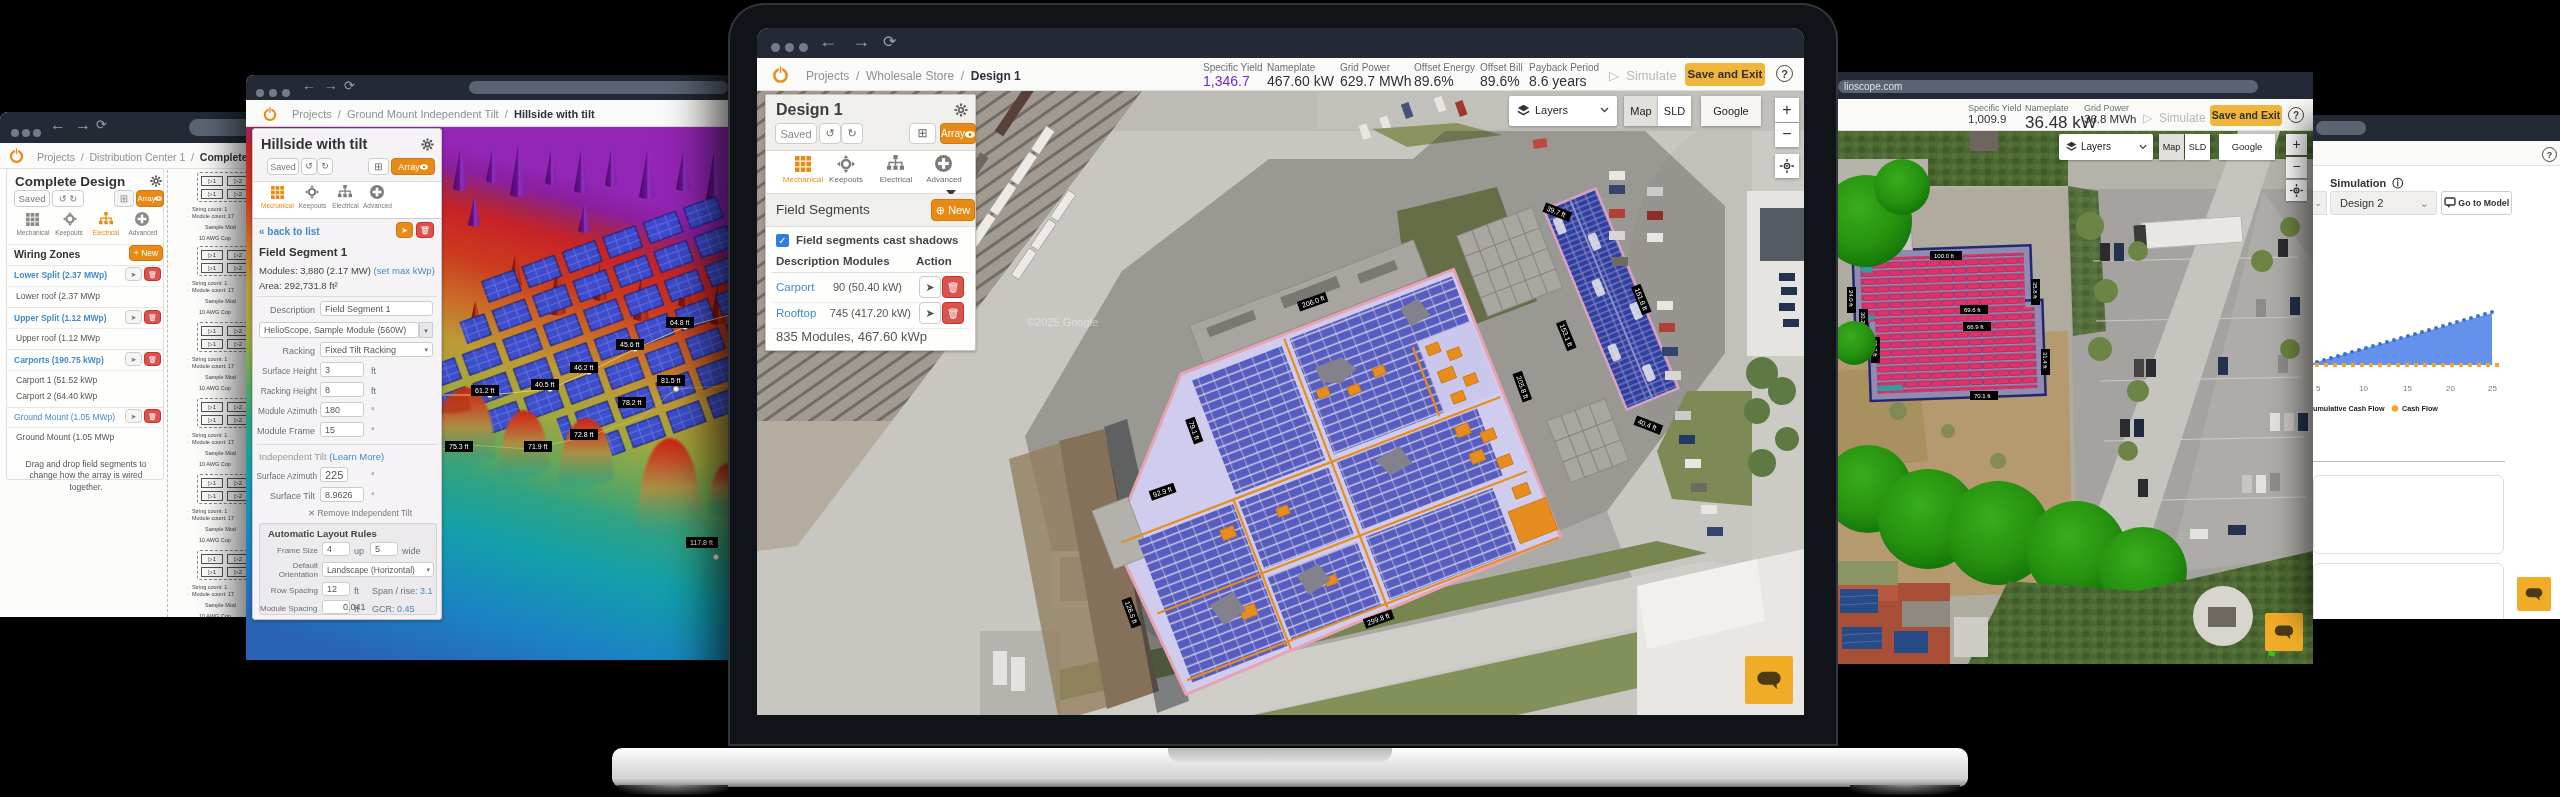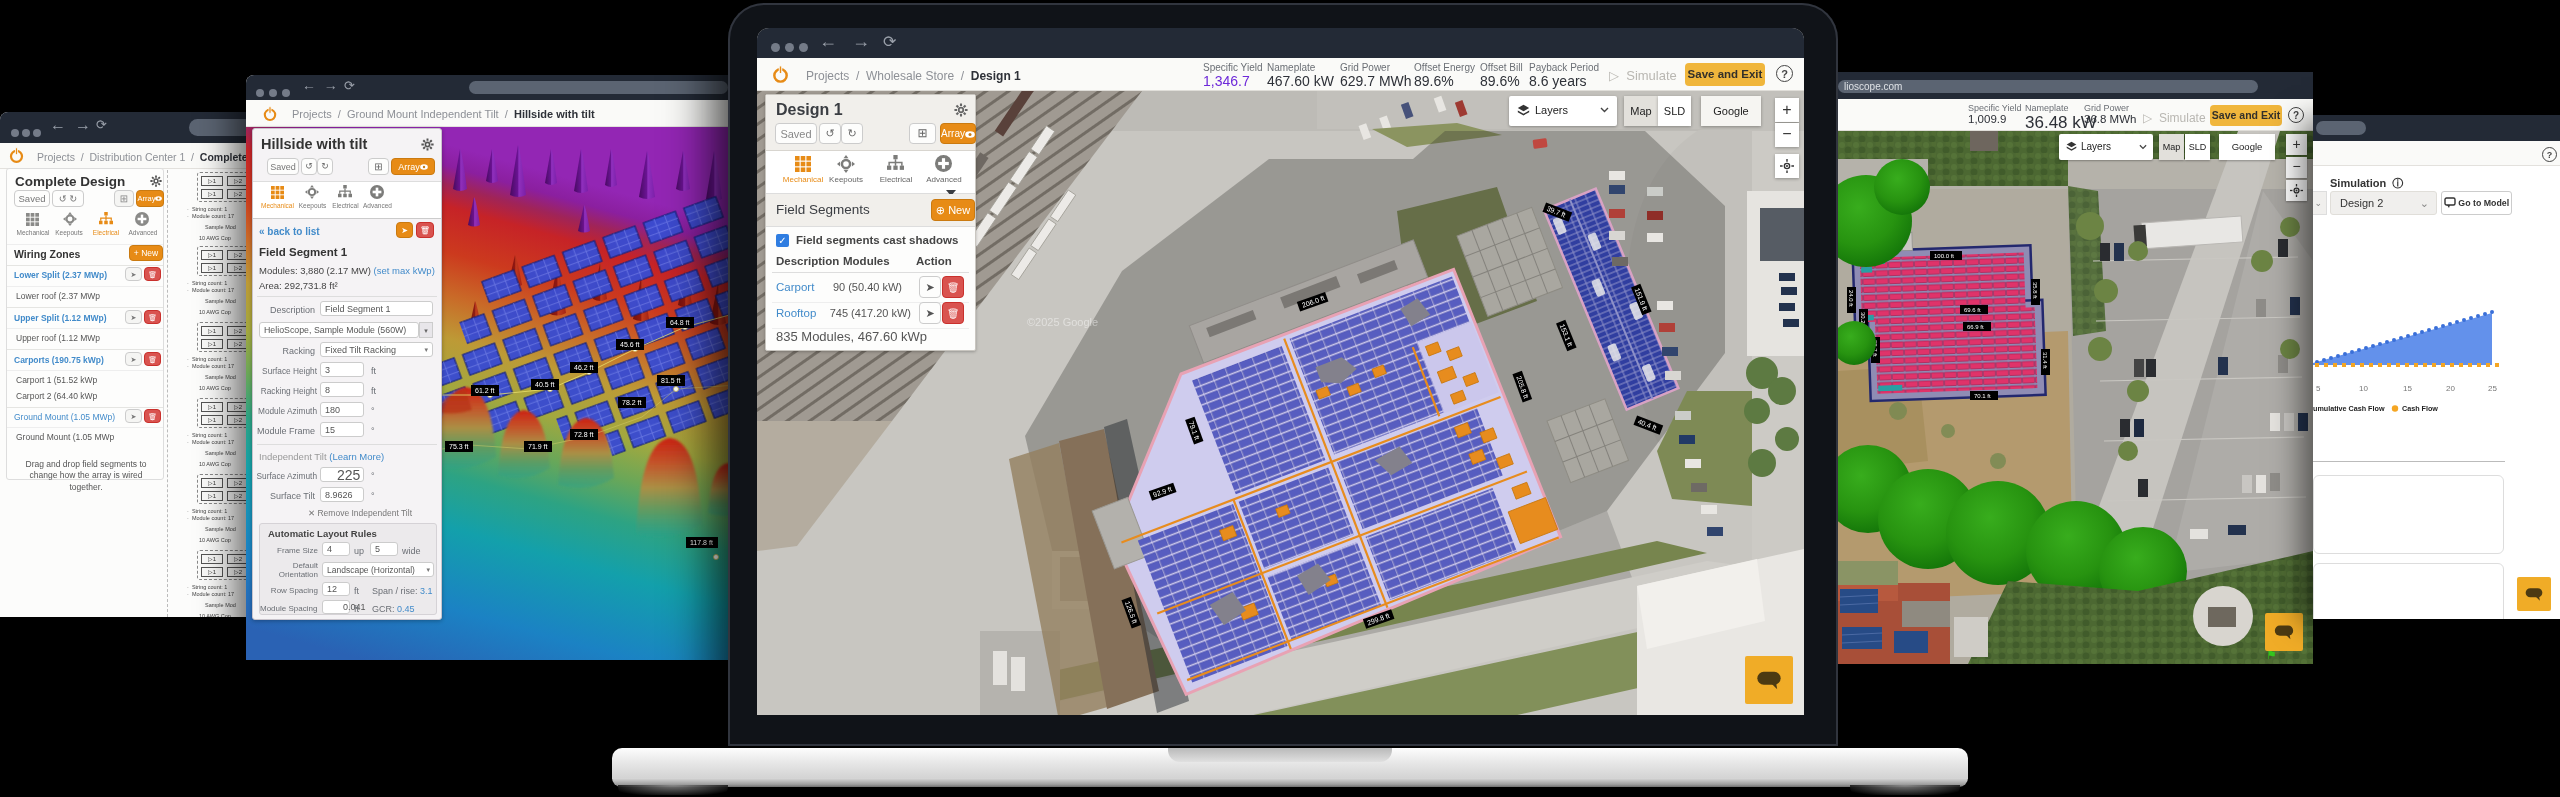--- a/index.html
+++ b/index.html
@@ -505,21 +505,21 @@
     <div class="a lbl" style="left:118px;top:277px;font-size:9px">°</div>
 
     <div class="a lbl" style="left:0px;top:297px;width:62px;text-align:right;font-size:9px">Module Frame</div>
     <div class="a inp" style="left:67px;top:293px;width:44px;height:15px;font-size:9px;line-height:14px;padding-left:4px">15</div>
     <div class="a lbl" style="left:118px;top:297px;font-size:9px">°</div>
     <div class="a" style="left:4px;top:315px;width:180px;height:1px;background:#ddd"></div>
 
     <div class="a" style="left:6px;top:322px;font-size:9.5px;color:#999">Independent Tilt <span class="blue">(Learn More)</span></div>
 
     <div class="a lbl" style="left:0px;top:342px;width:64px;text-align:right;font-size:8.3px;white-space:nowrap">Surface Azimuth</div>
-    <div class="a inp" style="left:67px;top:338px;width:44px;height:15px;font-size:14px;line-height:14px;padding-left:16px">225</div>
+    <div class="a inp" style="left:67px;top:338px;width:28px;height:15px;font-size:11px;line-height:14px;padding-left:4px">225</div>
     <div class="a lbl" style="left:118px;top:342px;font-size:9px">°</div>
 
     <div class="a lbl" style="left:0px;top:362px;width:62px;text-align:right;font-size:9px">Surface Tilt</div>
     <div class="a inp" style="left:67px;top:358px;width:44px;height:15px;font-size:9px;line-height:14px;padding-left:4px">8.9626</div>
     <div class="a lbl" style="left:118px;top:362px;font-size:9px">°</div>
 
     <div class="a" style="left:55px;top:379px;font-size:8.5px;color:#777">✕ Remove Independent Tilt</div>
 
     <div class="a" style="left:6px;top:394px;width:178px;height:92px;background:#eceaec;border:1px solid #d5d2d6;border-radius:3px">
       <div class="a" style="left:8px;top:4px;font-size:9.5px;font-weight:700;color:#444">Automatic Layout Rules</div>

